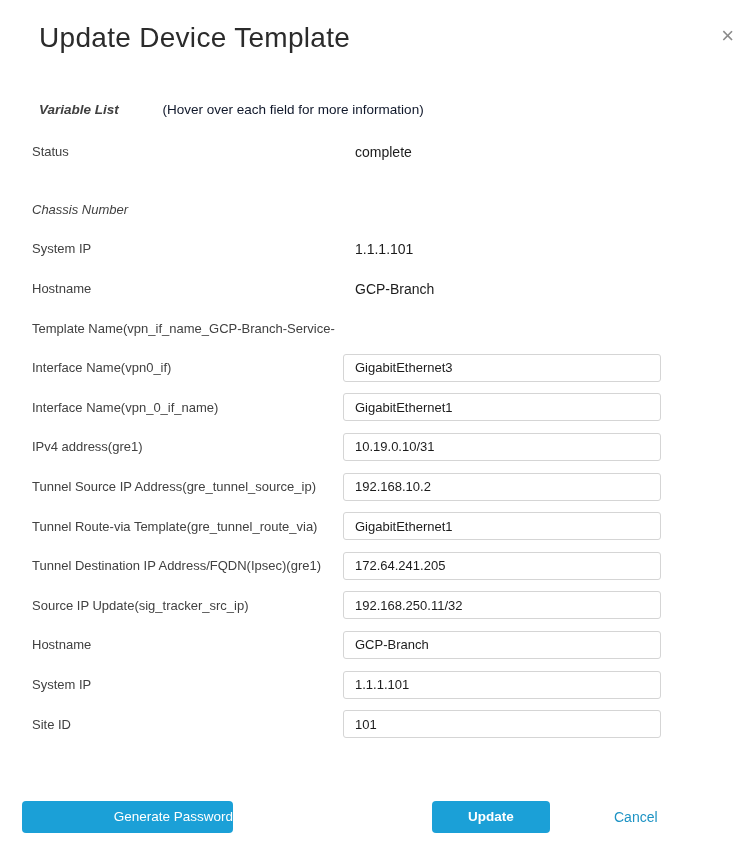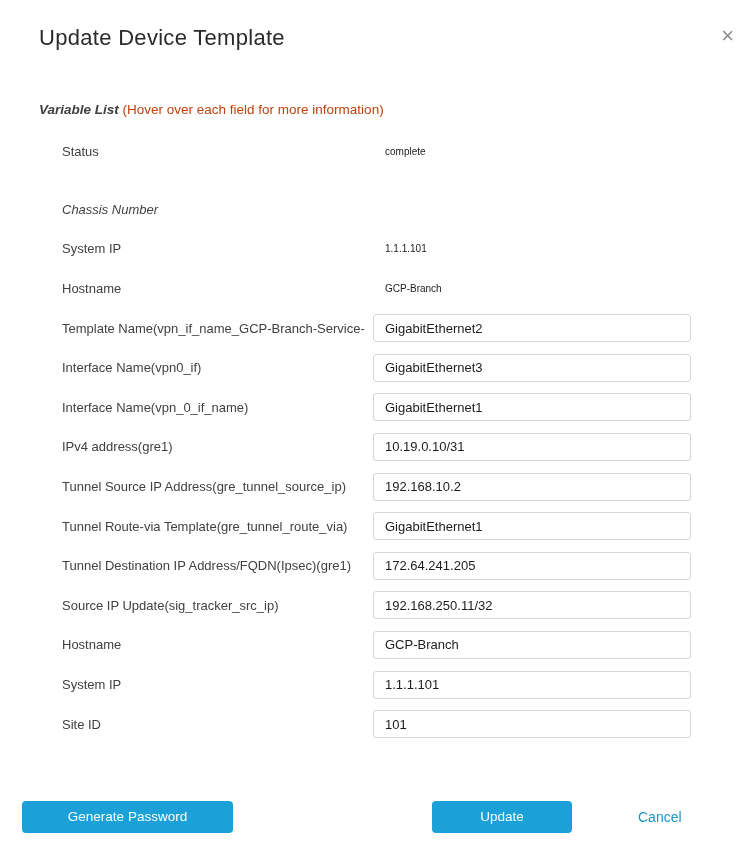--- a/index.html
+++ b/index.html
@@ -19,54 +19,54 @@
     right: 18px;
     font-size: 22px;
     font-weight: 300;
     color: #8b8b8b;
     cursor: pointer;
     line-height: 24px;
   }
 
   h1.title {
     margin: 22px 0 0 39px;
-    font-size: 22px;
+    font-size: 28px;
     font-weight: 300;
     letter-spacing: 0.3px;
     color: #2b2b2b;
     line-height: 32px;
   }
 
   .section-head {
     margin: 47px 0 0 39px;
     font-size: 13.5px;
     line-height: 17px;
   }
   .section-head .head-bold { font-weight: bold; color: #404040; font-style: italic; }
-  .section-head .head-hint { color: #c2410c; font-weight: normal; }
-
-  .rows { margin-left: 62px; width: 629px; }
+  .section-head .head-hint { color: #0f172a; font-weight: normal; margin-left: 40px; }
+
+  .rows { margin-left: 32px; width: 629px; }
   .rows.static-rows { margin-top: 14px; }
   .row {
     display: flex;
     align-items: center;
     height: 39.6px;
   }
   .rows.static-rows div.row:nth-of-type(2) { margin-top: 18px; font-style: italic; }
 
   .label {
     width: 311px;
     flex: 0 0 311px;
     font-size: 13px;
     color: #414141;
     white-space: nowrap;
     overflow: hidden;
   }
   .static-value {
-    font-size: 10px;
+    font-size: 14px;
     color: #1c1c1c;
     padding-left: 12px;
   }
   .field-input {
     flex: 1;
     height: 28px;
     border: 1px solid #d5d5d5;
     border-radius: 3px;
     padding: 0 11px;
     font-family: "Liberation Sans", sans-serif;
@@ -85,25 +85,25 @@
   .btn {
     height: 32px;
     border: none;
     border-radius: 4px;
     background: #1ba0d7;
     color: #ffffff;
     font-family: "Liberation Sans", sans-serif;
     font-size: 13.5px;
     cursor: pointer;
   }
-  .btn.generate { position: absolute; left: 22px; top: 0; width: 211px; }
-  .btn.update   { position: absolute; left: 432px; top: 0; width: 140px; }
+  .btn.generate { position: absolute; left: 22px; top: 0; width: 211px; text-align: right; }
+  .btn.update   { position: absolute; left: 432px; top: 0; width: 118px; font-weight: bold; }
   .cancel-link {
     position: absolute;
-    left: 638px;
+    left: 614px;
     top: 0;
     line-height: 32px;
     font-size: 14px;
     color: #1d93c4;
     text-decoration: none;
     cursor: pointer;
   }
 </style>
 </head>
 <body>
@@ -138,21 +138,20 @@
       <div class="row">
         <div class="label">Hostname</div>
         <div class="static-value">GCP-Branch</div>
       </div>
     </div>
 
   <div class="rows input-rows">
 
       <div class="row">
         <div class="label">Template Name(vpn_if_name_GCP-Branch-Service-</div>
-        <input class="field-input" type="text" value="GigabitEthernet2" style="">
       </div>
 
       <div class="row">
         <div class="label">Interface Name(vpn0_if)</div>
         <input class="field-input" type="text" value="GigabitEthernet3" style="">
       </div>
 
       <div class="row">
         <div class="label">Interface Name(vpn_0_if_name)</div>
         <input class="field-input" type="text" value="GigabitEthernet1" style="">

